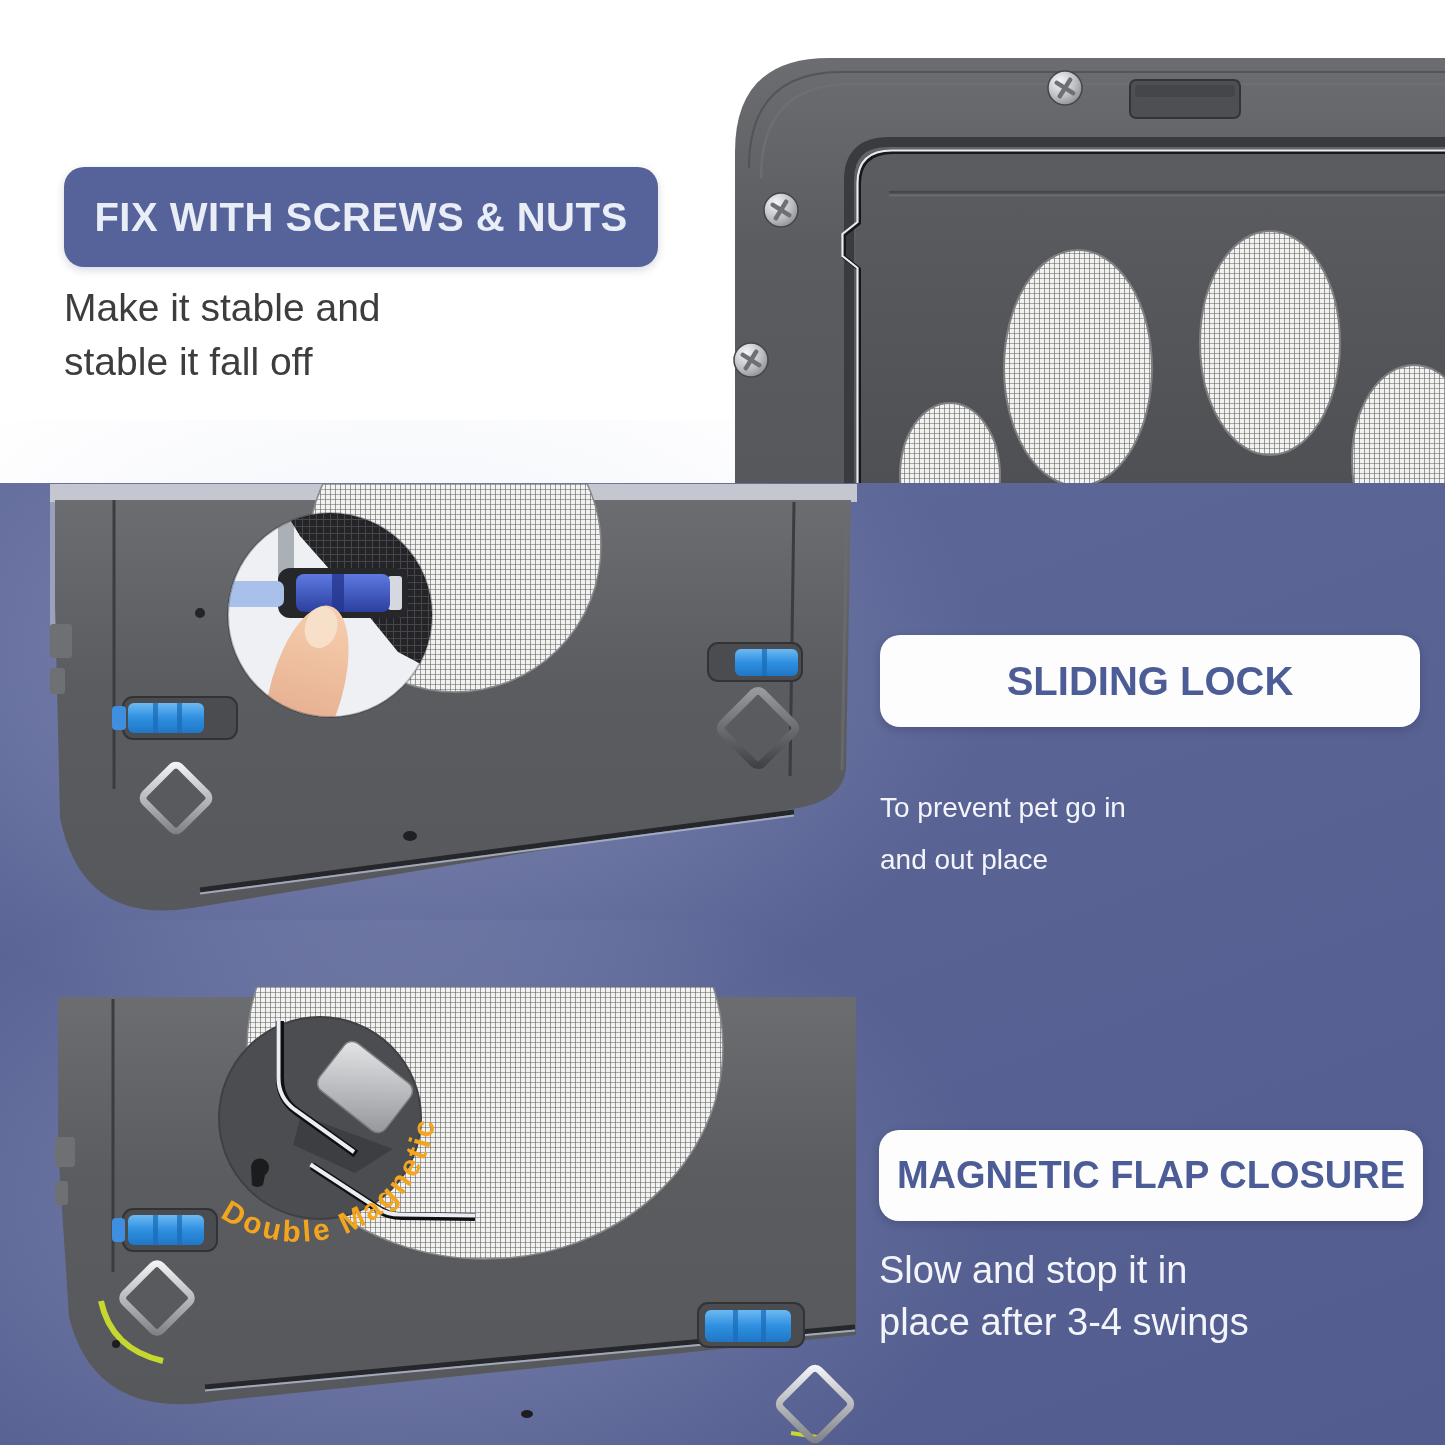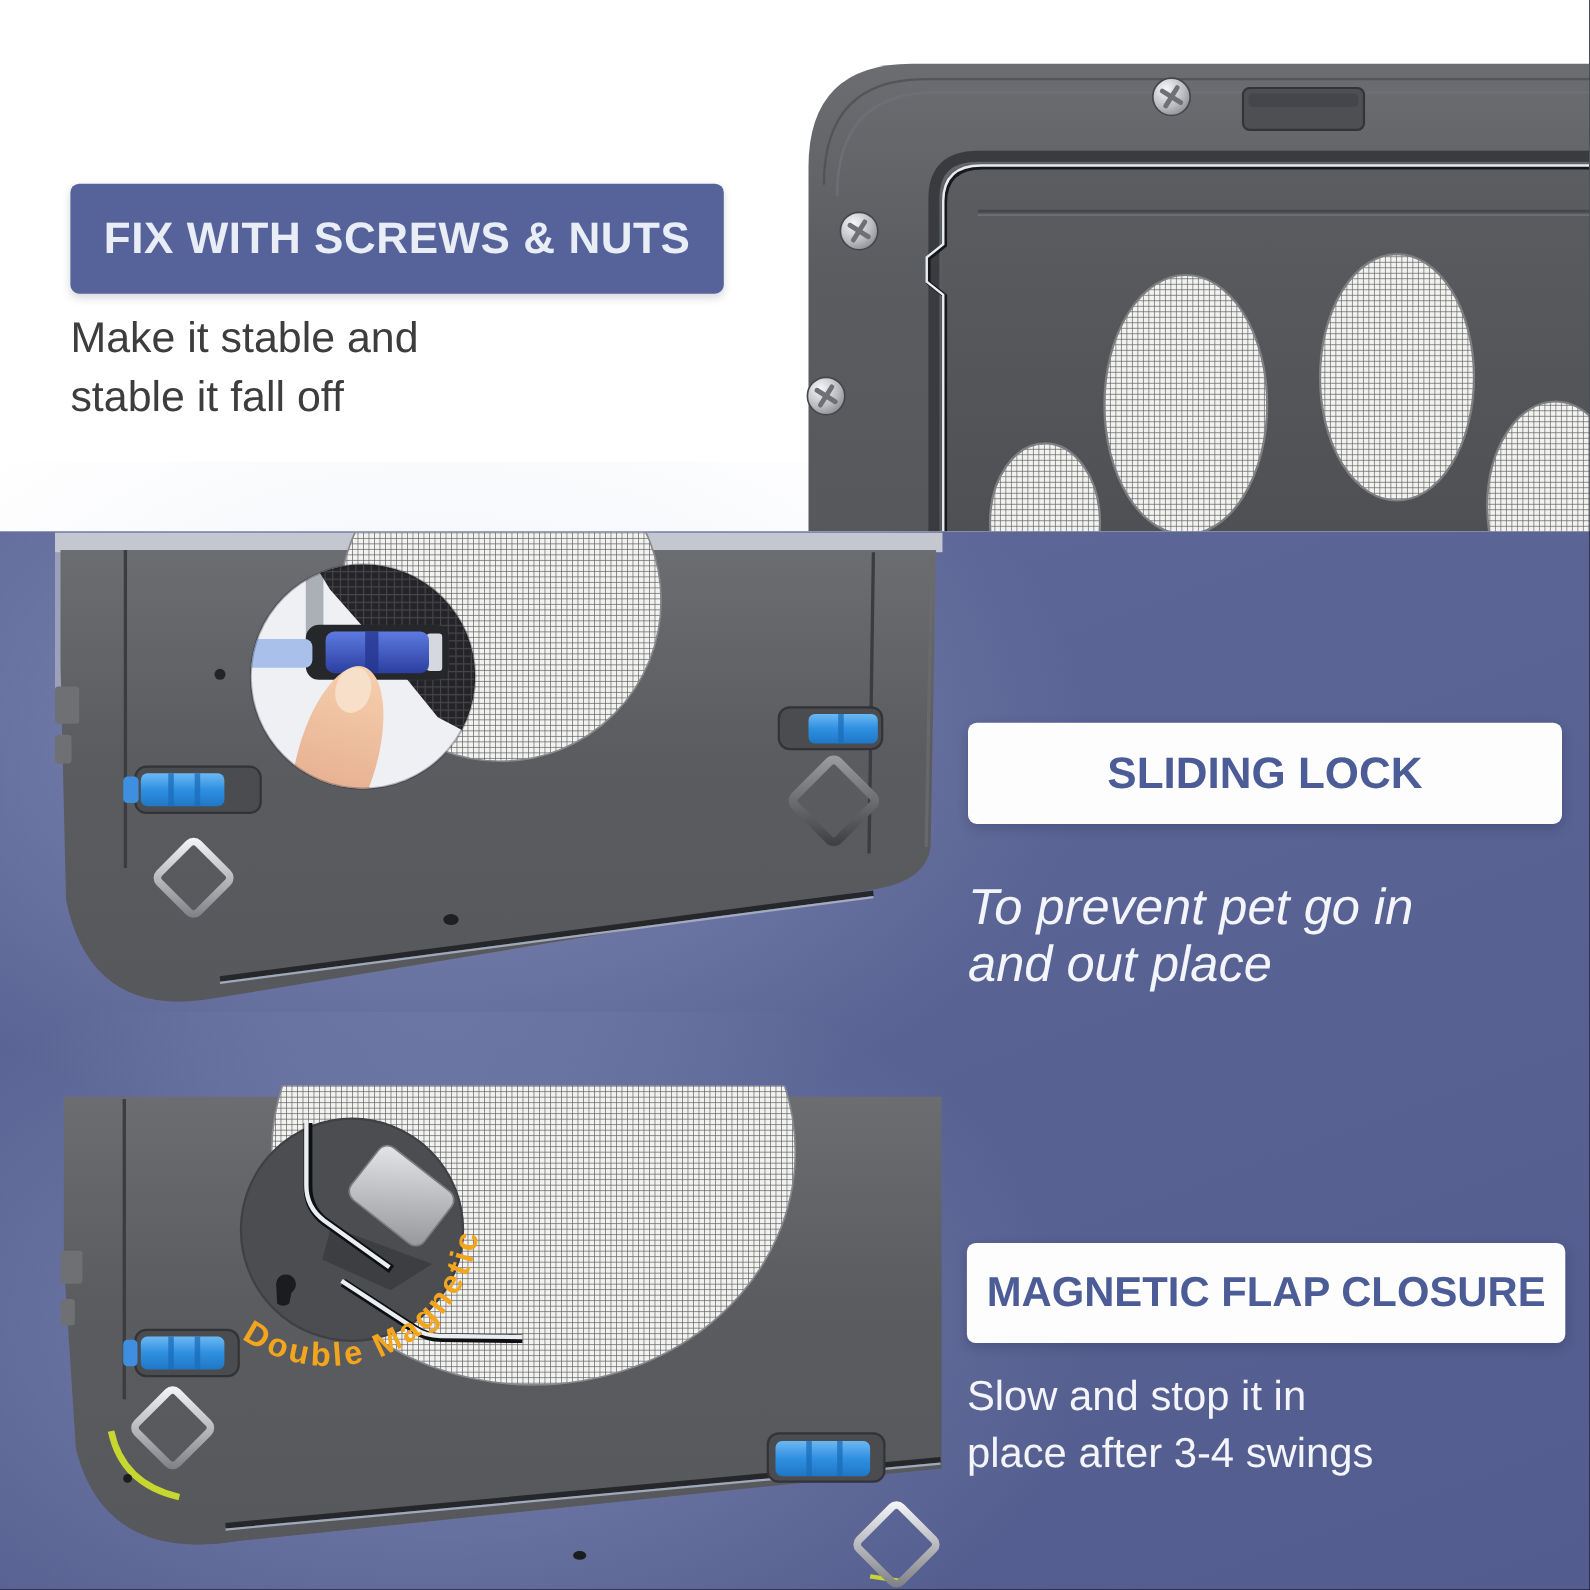--- a/index.html
+++ b/index.html
@@ -6,31 +6,31 @@
   .canvas{position:relative;width:1445px;height:1445px;overflow:hidden;
     font-family:"Liberation Sans","DejaVu Sans",sans-serif;
     background:linear-gradient(160deg,#666fa0 0%,#5b6596 45%,#525c8e 100%);}
   .abs{position:absolute;}
   .white-band{left:0;top:0;width:1445px;height:483px;background:#ffffff;}
   .glow{pointer-events:none;}
   .glow.g1{left:-80px;top:420px;width:1080px;height:640px;
     background:radial-gradient(ellipse at 45% 40%,rgba(208,214,236,.32),rgba(208,214,236,0) 70%);}
   .glow.g2{left:-80px;top:920px;width:1080px;height:660px;
     background:radial-gradient(ellipse at 45% 45%,rgba(208,214,236,.28),rgba(208,214,236,0) 70%);}
-  .badge{display:flex;align-items:center;justify-content:center;border-radius:8px;
+  .badge{display:flex;align-items:center;justify-content:center;border-radius:20px;
     font-weight:bold;white-space:nowrap;}
   .badge.dark{left:64px;top:167px;width:594px;height:100px;background:#56639b;
     color:#e9edf6;font-size:40px;letter-spacing:.5px;box-shadow:0 3px 8px rgba(40,45,80,.18);}
   .badge.light{background:#fdfdfe;color:#4c5c96;box-shadow:0 3px 10px rgba(20,25,60,.22);}
-  .badge.b2{left:880px;top:657px;width:540px;height:92px;font-size:40px;}
+  .badge.b2{left:880px;top:635px;width:540px;height:92px;font-size:40px;}
   .badge.b3{left:879px;top:1130px;width:544px;height:91px;font-size:38px;text-align:center;}
   .caption{text-align:left;}
   .caption div{white-space:nowrap;}
   .cap1{left:64px;top:281px;width:594px;font-size:39px;line-height:54px;color:#3d3d3d;}
-  .cap2{left:880px;top:798px;width:540px;font-size:46px;line-height:52px;color:#f3f5fa;font-style:italic;}
+  .cap2{left:880px;top:782px;width:540px;font-size:28px;line-height:52px;color:#f3f5fa;}
   .cap3{left:879px;top:1244px;width:544px;font-size:38px;line-height:52px;color:#f3f5fa;}
   svg{display:block;}
 </style>
 </head>
 <body>
 
 <div class="canvas">
 
   <div class="abs white-band"></div>
   <div class="abs glow g1"></div>

